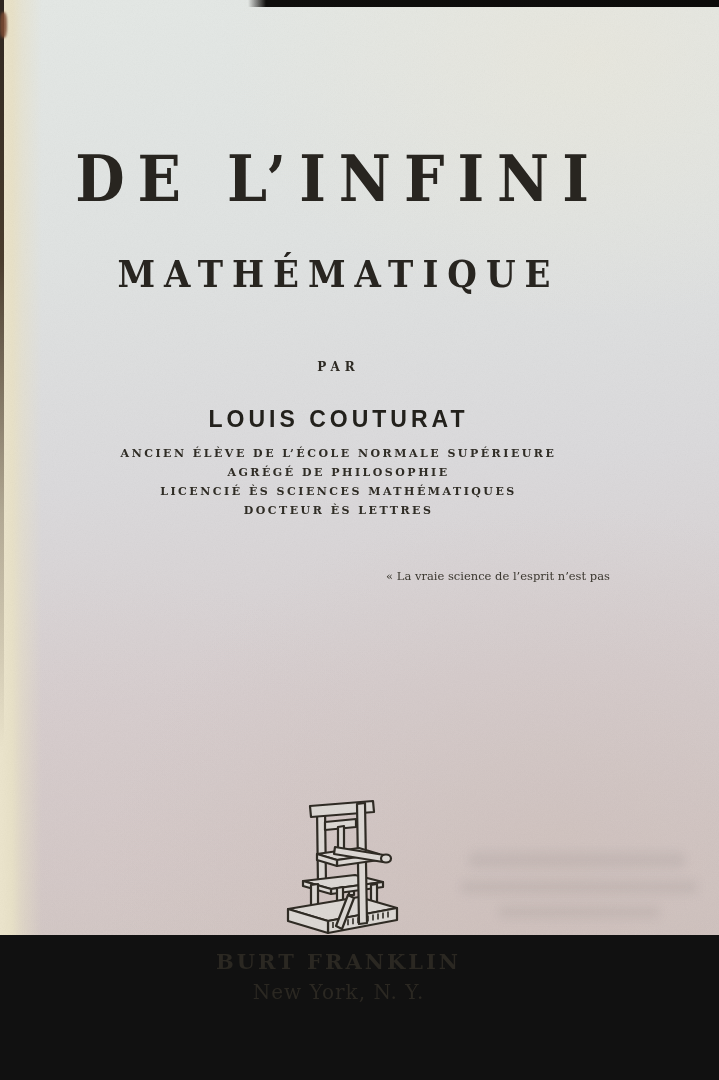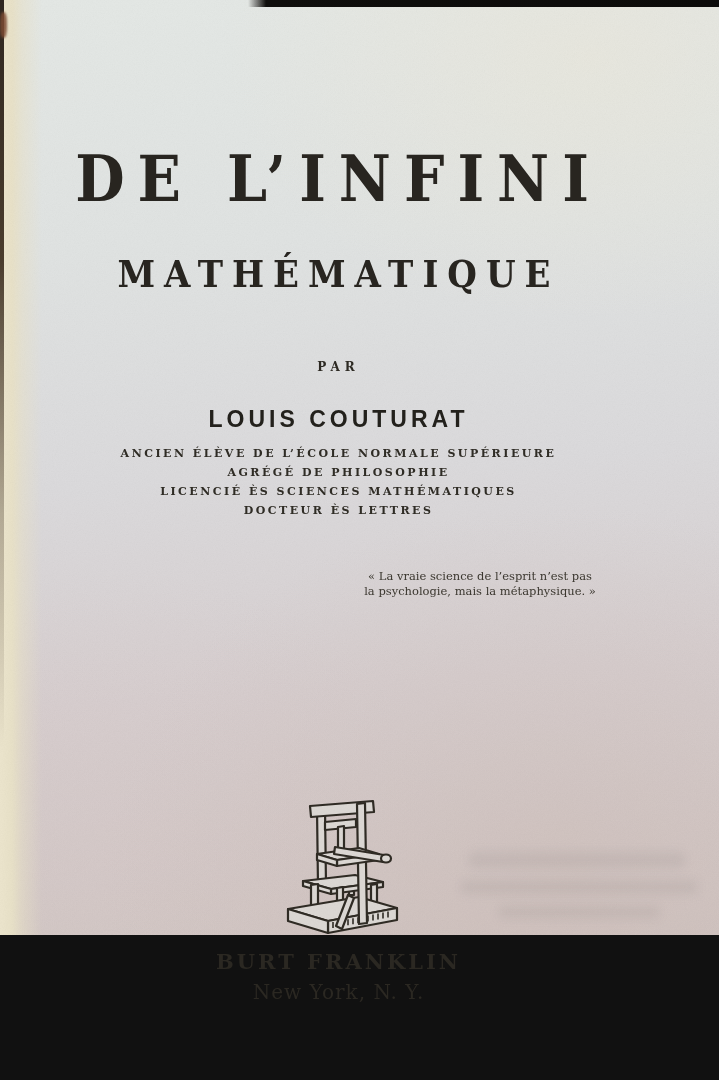--- a/index.html
+++ b/index.html
@@ -110,21 +110,21 @@
   .credentials {
     top: 444px;
     font-size: 11px;
     font-weight: bold;
     letter-spacing: 2.5px;
     line-height: 19px;
     color: #2f2c25;
   }
   .epigraph {
     position: absolute;
-    left: 330px; top: 569px;
+    left: 348px; top: 569px;
     width: 300px;
     font-size: 11.5px;
     line-height: 14.5px;
     text-align: center;
     color: #3b372f;
   }
   .epigraph .attribution {
     margin-top: 7px;
     font-variant: small-caps;
     letter-spacing: 1px;
@@ -182,21 +182,20 @@
       <div>AGRÉGÉ DE PHILOSOPHIE</div>
       <div>LICENCIÉ ÈS SCIENCES MATHÉMATIQUES</div>
       <div>DOCTEUR ÈS LETTRES</div>
     </div>
     <div class="publisher-name">BURT FRANKLIN</div>
     <div class="publisher-city">New York, N. Y.</div>
   </div>
 
   <div class="epigraph">
     <div>« La vraie science de l’esprit n’est pas</div>
-    <div>la psychologie, mais la métaphysique. »</div>
   </div>
 
   <svg class="press" viewBox="0 0 122 140" fill="#dcd8d4" stroke="#2f2b24" stroke-width="2.2" stroke-linejoin="round">
 
     <path d="M34,12 L42,11 L43,88 L35,89 Z"></path>
 
     <path d="M27,9 L90,4 L91,15 L28,20 Z"></path>
 
     <path d="M42,25 L73,22 L73,30 L42,33 Z"></path>
 

